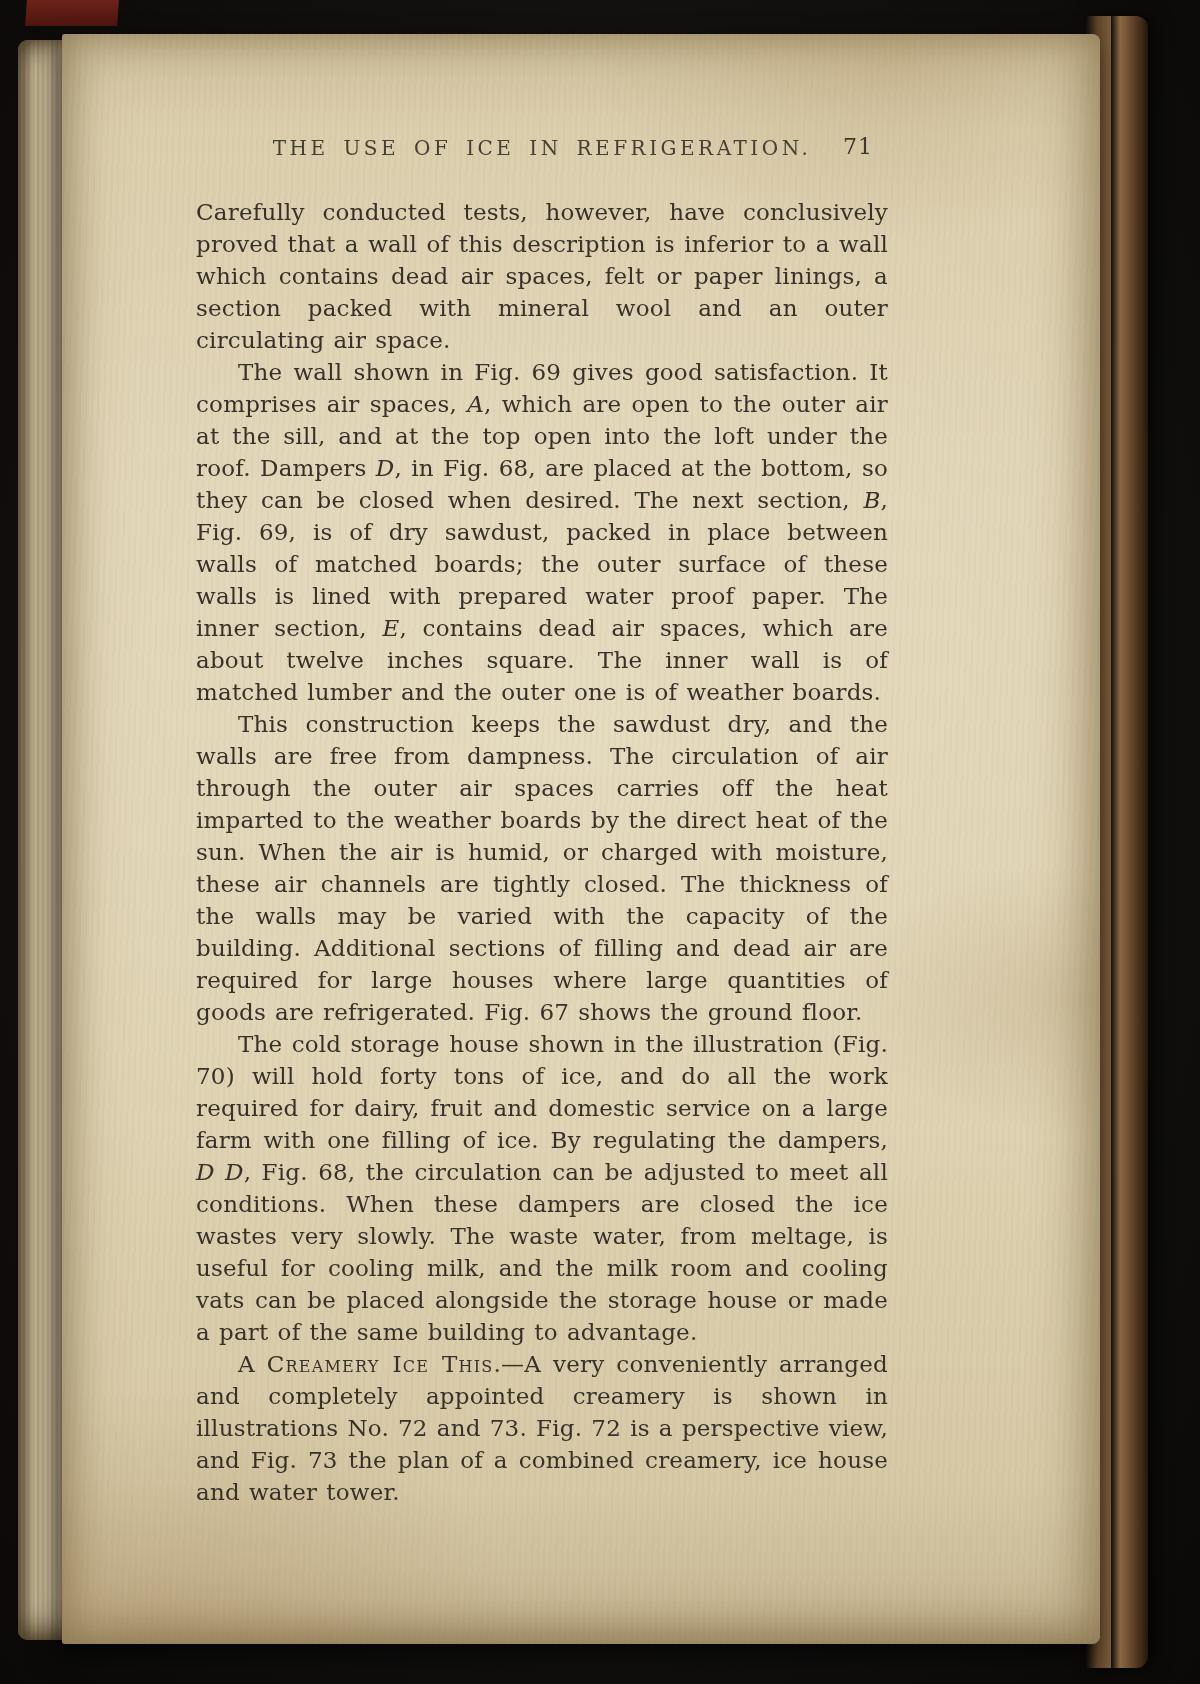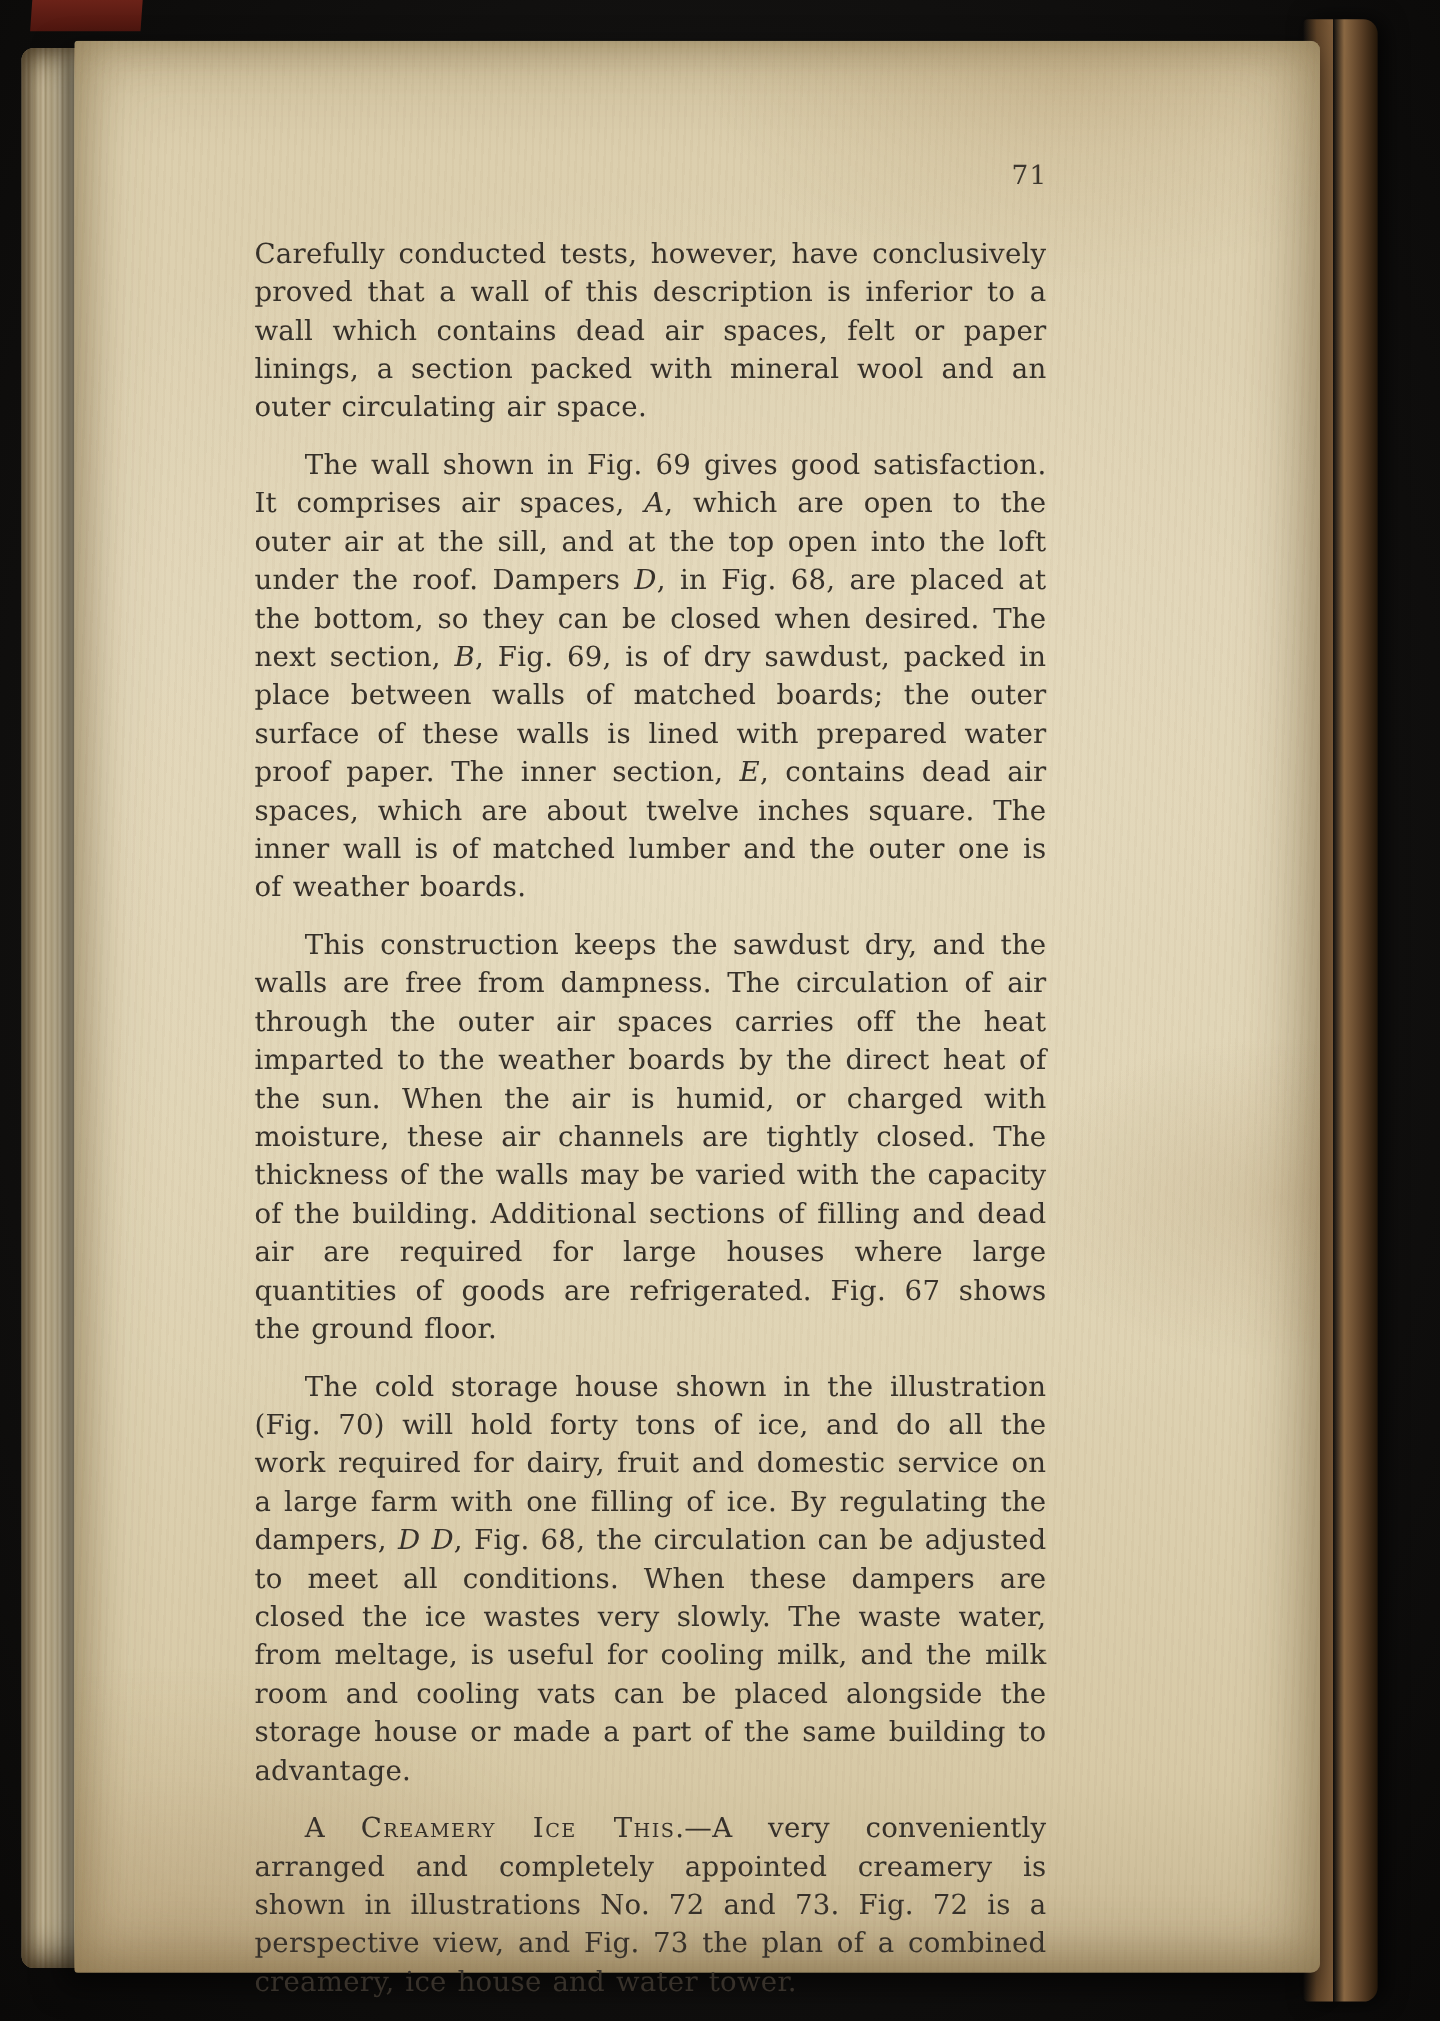--- a/index.html
+++ b/index.html
@@ -119,21 +119,21 @@
     top: -2px;
     font-size: 22px;
     letter-spacing: 1px;
     color: #3e382f;
   }
 
   .text-block {
     width: 692px;
   }
   .para {
-    margin: 16px;
+    margin: 0;
     font-size: 23px;
     line-height: 32px;
     text-align: justify;
     color: #37312a;
     word-spacing: 1.6px;
     letter-spacing: 0.2px;
   }
   .para.indent {
     text-indent: 42px;
   }
@@ -144,20 +144,21 @@
 <body>
 
 <div class="scene">
   <div class="binding-mark"></div>
   <div class="page-stack"></div>
   <div class="cover-edge"></div>
 
   <div class="page">
     <div class="page-inner">
       <div class="running-header">
+        <span class="header-title">THE USE OF ICE IN REFRIGERATION.</span>
         <span class="page-number">71</span>
       </div>
       <div class="text-block" id="paragraphs">
           <p class="para"><span>Carefully conducted tests, however, have conclusively proved that a wall of this description is inferior to a wall which contains dead air spaces, felt or paper linings, a section packed with mineral wool and an outer circulating air space.</span></p>
           <p class="para indent"><span>The wall shown in Fig. 69 gives good satisfaction. It comprises air spaces, </span><span class="it">A</span><span>, which are open to the outer air at the sill, and at the top open into the loft under the roof. Dampers </span><span class="it">D</span><span>, in Fig. 68, are placed at the bottom, so they can be closed when desired. The next section, </span><span class="it">B</span><span>, Fig. 69, is of dry sawdust, packed in place between walls of matched boards; the outer surface of these walls is lined with prepared water proof paper. The inner section, </span><span class="it">E</span><span>, contains dead air spaces, which are about twelve inches square. The inner wall is of matched lumber and the outer one is of weather boards.</span></p>
           <p class="para indent"><span>This construction keeps the sawdust dry, and the walls are free from dampness. The circulation of air through the outer air spaces carries off the heat imparted to the weather boards by the direct heat of the sun. When the air is humid, or charged with moisture, these air channels are tightly closed. The thickness of the walls may be varied with the capacity of the building. Additional sections of filling and dead air are required for large houses where large quantities of goods are refrigerated. Fig. 67 shows the ground floor.</span></p>
           <p class="para indent"><span>The cold storage house shown in the illustration (Fig. 70) will hold forty tons of ice, and do all the work required for dairy, fruit and domestic service on a large farm with one filling of ice. By regulating the dampers, </span><span class="it">D D</span><span>, Fig. 68, the circulation can be adjusted to meet all conditions. When these dampers are closed the ice wastes very slowly. The waste water, from meltage, is useful for cooling milk, and the milk room and cooling vats can be placed alongside the storage house or made a part of the same building to advantage.</span></p>
           <p class="para indent"><span>A </span><span class="sc">Creamery Ice This</span><span>.—A very conveniently arranged and completely appointed creamery is shown in illustrations No. 72 and 73. Fig. 72 is a perspective view, and Fig. 73 the plan of a combined creamery, ice house and water tower.</span></p>
         </div>
     </div>

